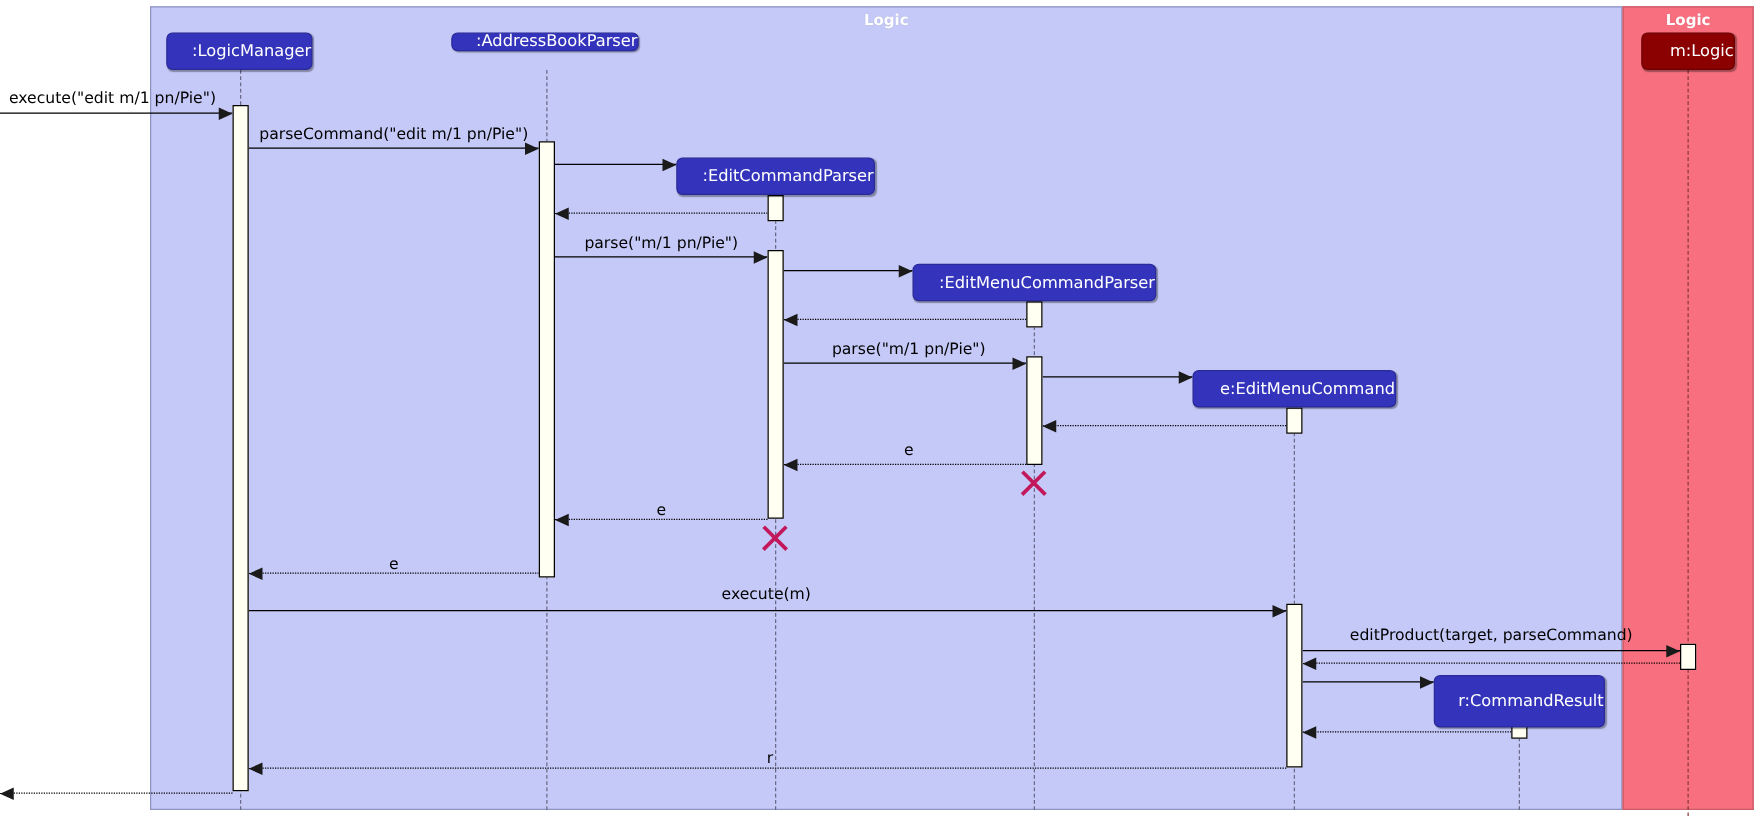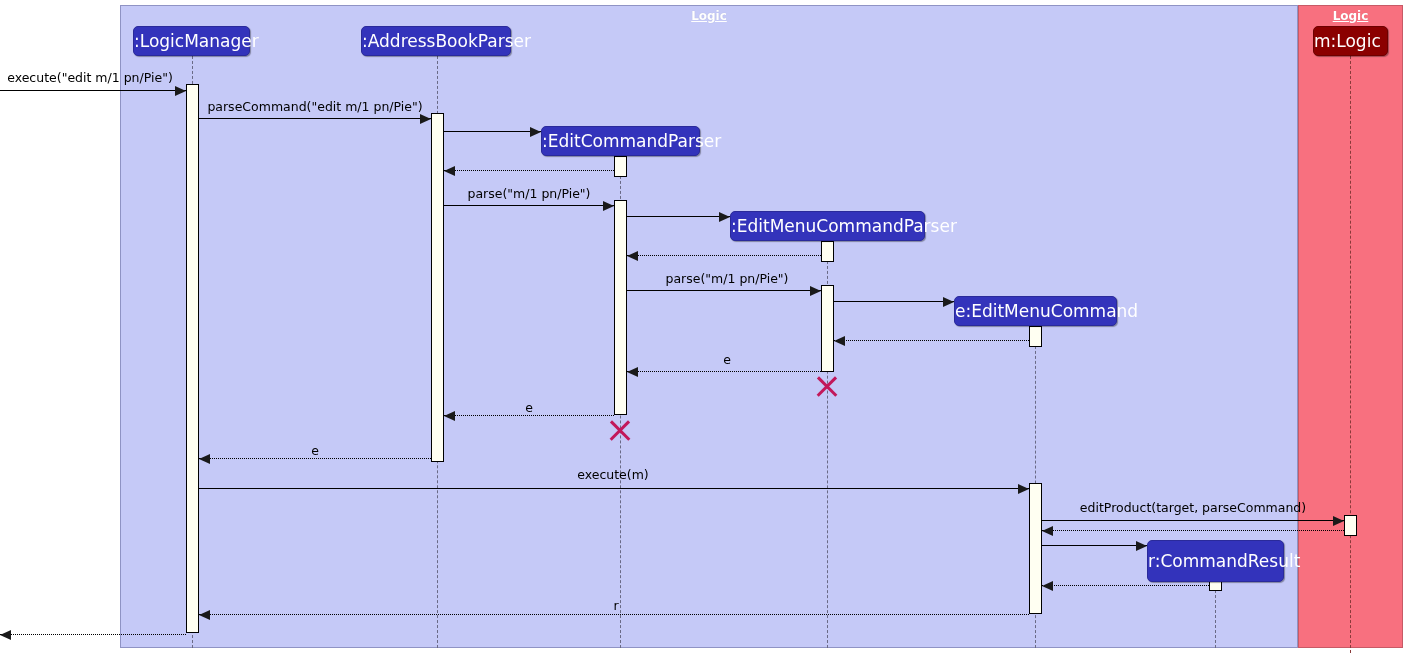--- a/index.html
+++ b/index.html
@@ -22,39 +22,38 @@
     box-sizing: border-box;
   }
   .frame-label {
     position: absolute;
     color: #ffffff;
     font-weight: bold;
     font-size: 12px;
     text-align: center;
     white-space: nowrap;
     text-shadow: 0 0 1px rgba(0,0,0,.15);
-    text-decoration: underline;
   }
   .lifeline {
     position: absolute;
     width: 0;
     border-left: 1px dashed #6a6a86;
   }
   .lifeline.model-ll {
     border-left-color: #8a3a3a;
   }
   .participant {
     position: absolute;
     box-sizing: border-box;
     border-radius: 5px;
     color: #ffffff;
-    font-size: 17px;
+    font-size: 13px;
     display: flex;
     align-items: center;
-    justify-content: flex-start;
+    justify-content: flex-end;
     white-space: nowrap;
     box-shadow: 1px 1px 1px rgba(0,0,0,.35);
   }
   .participant.logic-p {
     background: #3333bb;
     border: 1px solid #2a2a9a;
   }
   .participant.model-p {
     background: #8b0000;
     border: 1px solid #6d0000;
@@ -195,21 +194,21 @@
       <div class="activation" style="left: 1029px; top: 326px; height: 21px; background: rgb(255, 255, 242);"></div>
       <div class="activation" style="left: 1029px; top: 483px; height: 131px; background: rgb(255, 255, 242);"></div>
       <div class="activation" style="left: 1344px; top: 515px; height: 21px; background: rgb(255, 255, 242);"></div>
       <div class="activation" style="left: 1209px; top: 570px; height: 21px; background: rgb(255, 255, 242);"></div>
     </div>
 
   <div id="participants">
       <div class="participant logic-p" style="left: 133px; top: 26px; width: 117px; height: 30px;">
         <span>:LogicManager</span>
       </div>
-      <div class="participant logic-p" style="left: 361px; top: 26px; width: 150px; height: 30px;">
+      <div class="participant logic-p" style="left: 361px; top: 26px; width: 150px; height: 15px;">
         <span>:AddressBookParser</span>
       </div>
       <div class="participant logic-p" style="left: 541px; top: 126px; width: 159px; height: 30px;">
         <span>:EditCommandParser</span>
       </div>
       <div class="participant logic-p" style="left: 730px; top: 211px; width: 195px; height: 30px;">
         <span>:EditMenuCommandParser</span>
       </div>
       <div class="participant logic-p" style="left: 954px; top: 296px; width: 163px; height: 30px;">
         <span>e:EditMenuCommand</span>

